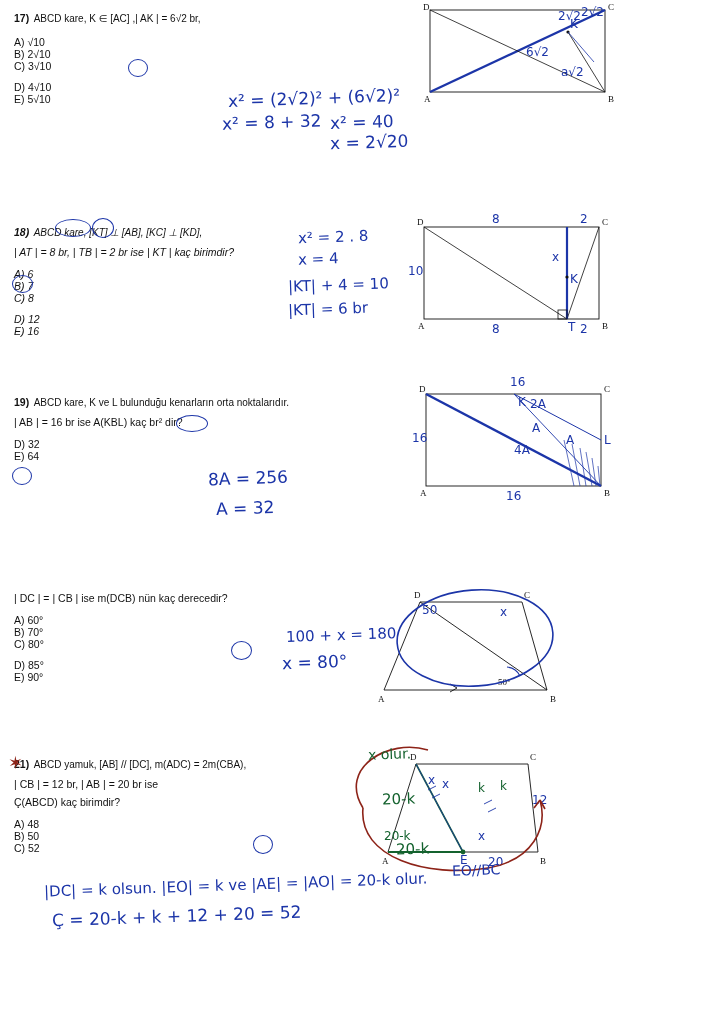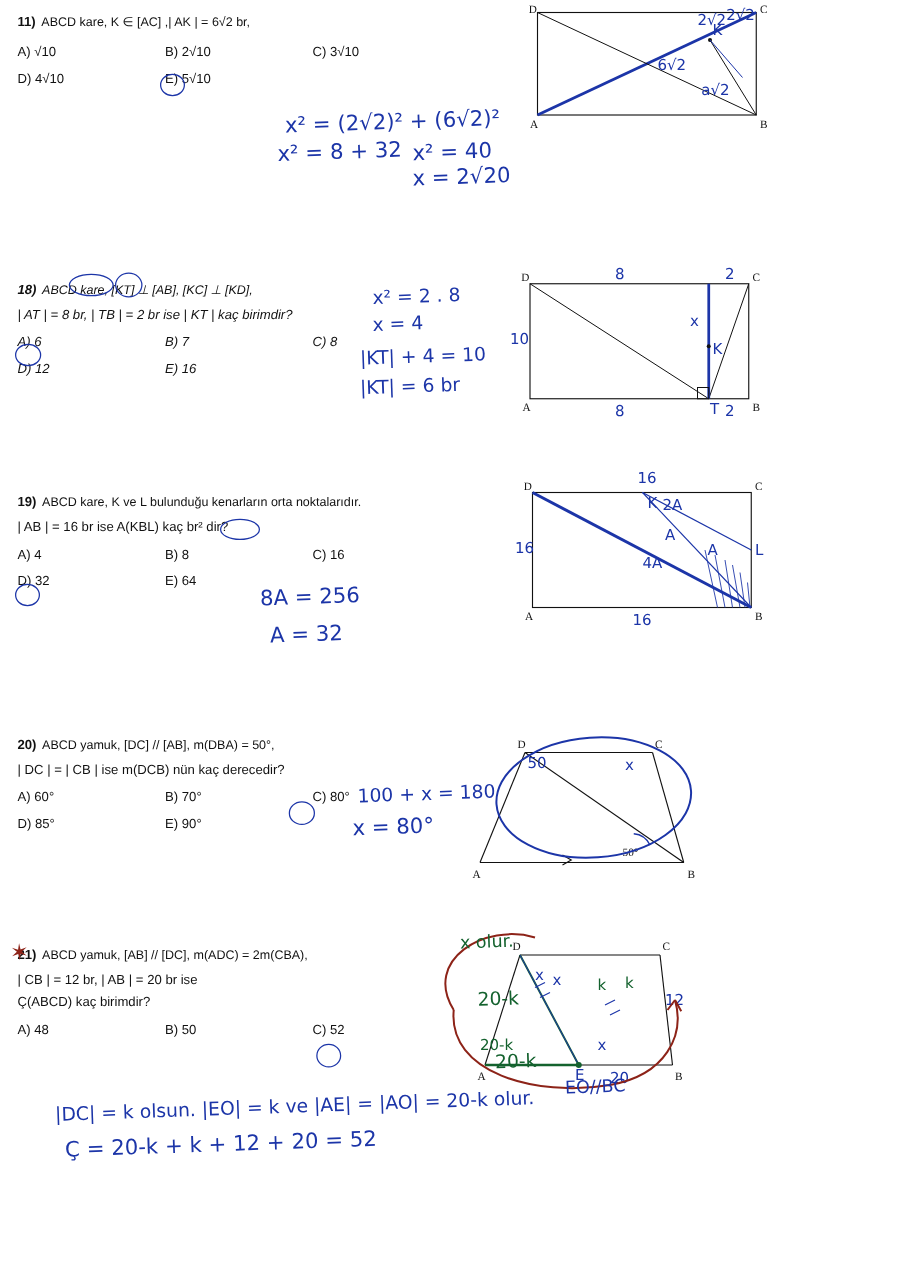--- a/index.html
+++ b/index.html
@@ -11,21 +11,21 @@
     position:relative;
     overflow:hidden;
   }
   .page { position:relative; width:724px; height:1024px; }
 
   .q { position:absolute; }
   .qnum { font-weight:bold; font-size:10.5px; }
   .qtext { font-size:10px; line-height:15px; }
   .qline { font-size:10.5px; margin-top:6px; }
   .opts { margin-top:10px; font-size:10.5px; position:relative; }
-  .opts .row { display:flex; margin-top:9px; }
+  .opts .row { display:flex; margin-top:9px;flex-direction:column; }
   .opts .row .o { width:118px; }
 
   
   .circ {
     position:absolute;
     border:1.6px solid #1c35a8;
     border-radius:50%;
     pointer-events:none;
   }
 
@@ -49,21 +49,21 @@
   .hwl { font-family:"DejaVu Sans", sans-serif; font-size:12px; fill:#1c35a8; }
   .hwlg { font-family:"DejaVu Sans", sans-serif; font-size:12px; fill:#14622e; }
 </style>
 </head>
 <body>
 
 <div class="page">
 
   <div class="q" style="left:14px; top:8px; width:400px;">
     <div>
-      <span class="qnum">11)</span>
+      <span class="qnum">17)</span>
       <span class="qtext">ABCD kare, K ∈ [AC] ,| AK | = 6√2 br,</span>
     </div>
     <div class="opts">
       <div class="row">
         <div class="o">
           <span>A)</span>
           <span>√10</span>
         </div>
         <div class="o">
           <span>B)</span>
@@ -178,34 +178,20 @@
   <div class="hw" style="left:288px; top:276px;">|KT| + 4 = 10</div>
   <div class="hw" style="left:288px; top:300px;">|KT| = 6 br</div>
 
   <div class="q" style="left:14px; top:392px; width:400px;">
     <div>
       <span class="qnum">19)</span>
       <span class="qtext">ABCD kare, K ve L bulunduğu kenarların orta noktalarıdır.</span>
     </div>
     <div class="qline">| AB | = 16 br ise A(KBL) kaç br² dir?</div>
     <div class="opts">
-      <div class="row">
-        <div class="o">
-          <span>A)</span>
-          <span>4</span>
-        </div>
-        <div class="o">
-          <span>B)</span>
-          <span>8</span>
-        </div>
-        <div class="o">
-          <span>C)</span>
-          <span>16</span>
-        </div>
-      </div>
       <div class="row">
         <div class="o">
           <span>D)</span>
           <span>32</span>
         </div>
         <div class="o">
           <span>E)</span>
           <span>64</span>
         </div>
       </div>
@@ -241,24 +227,20 @@
       <text class="hwl" x="118" y="50">A</text>
       <text class="hwl" x="152" y="62">A</text>
       <text class="hwl" x="100" y="72">4A</text>
     </svg>
   </div>
 
   <div class="hw b" style="left:208px; top:468px;">8A = 256</div>
   <div class="hw b" style="left:216px; top:498px;">A = 32</div>
 
   <div class="q" style="left:14px; top:586px; width:400px;">
-    <div>
-      <span class="qnum">20)</span>
-      <span class="qtext">ABCD yamuk, [DC] // [AB], m(DBA) = 50°,</span>
-    </div>
     <div class="qline">| DC | = | CB | ise m(DCB) nün kaç derecedir?</div>
     <div class="opts">
       <div class="row">
         <div class="o">
           <span>A)</span>
           <span>60°</span>
         </div>
         <div class="o">
           <span>B)</span>
           <span>70°</span>

